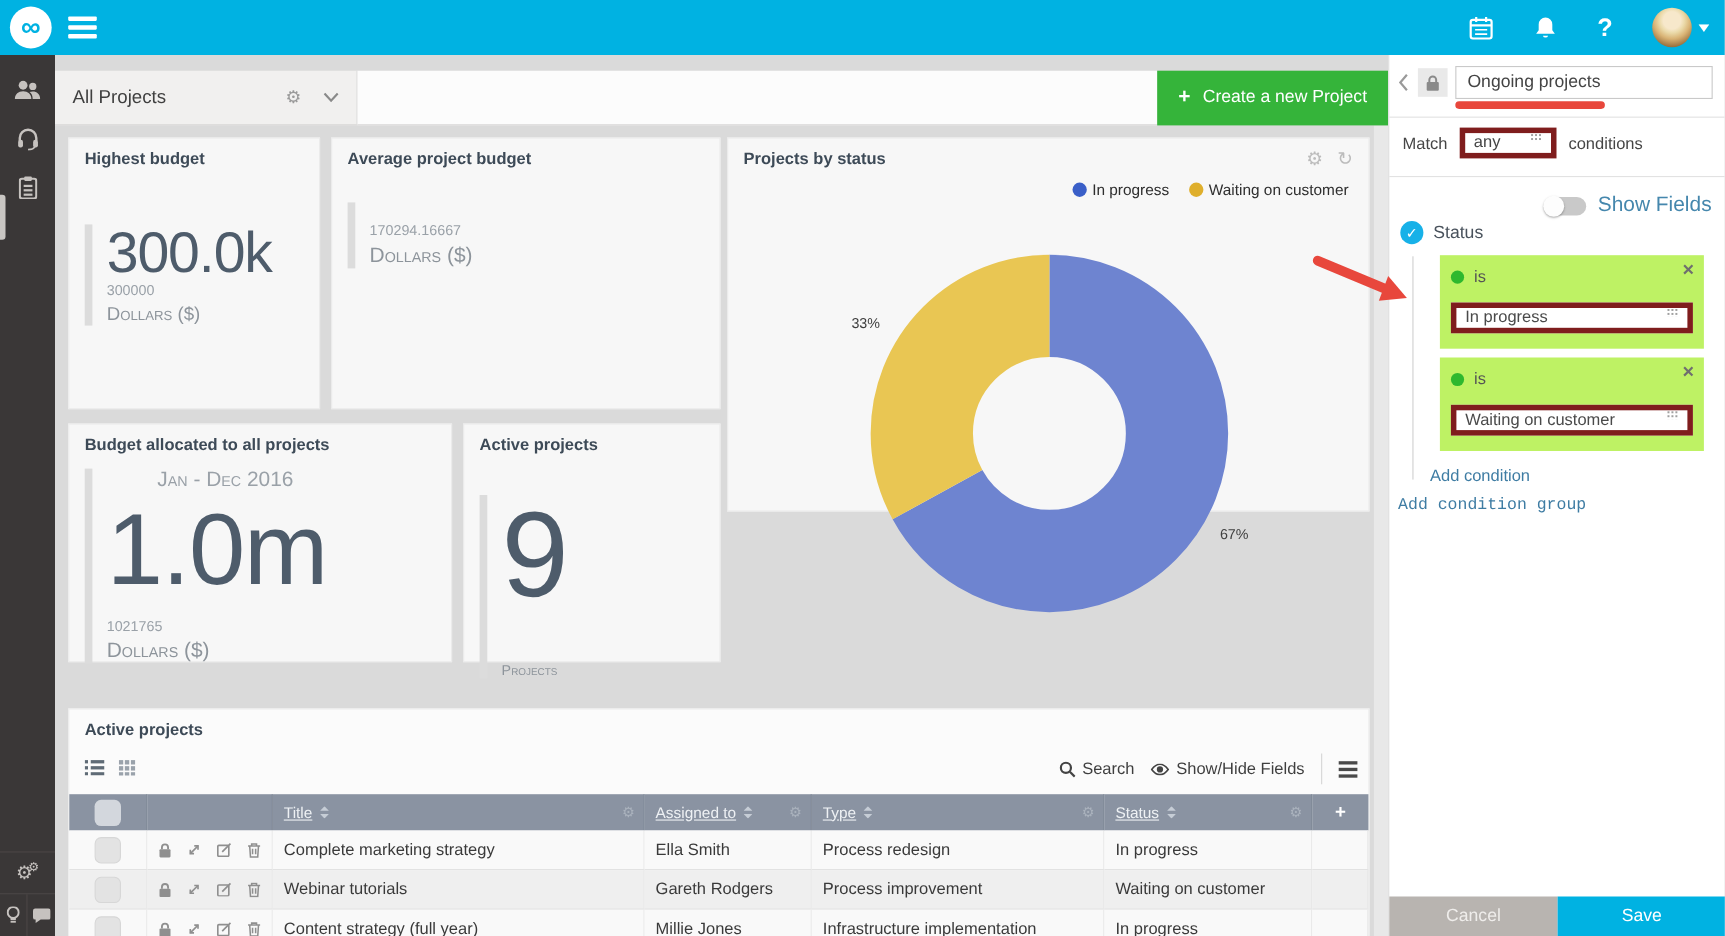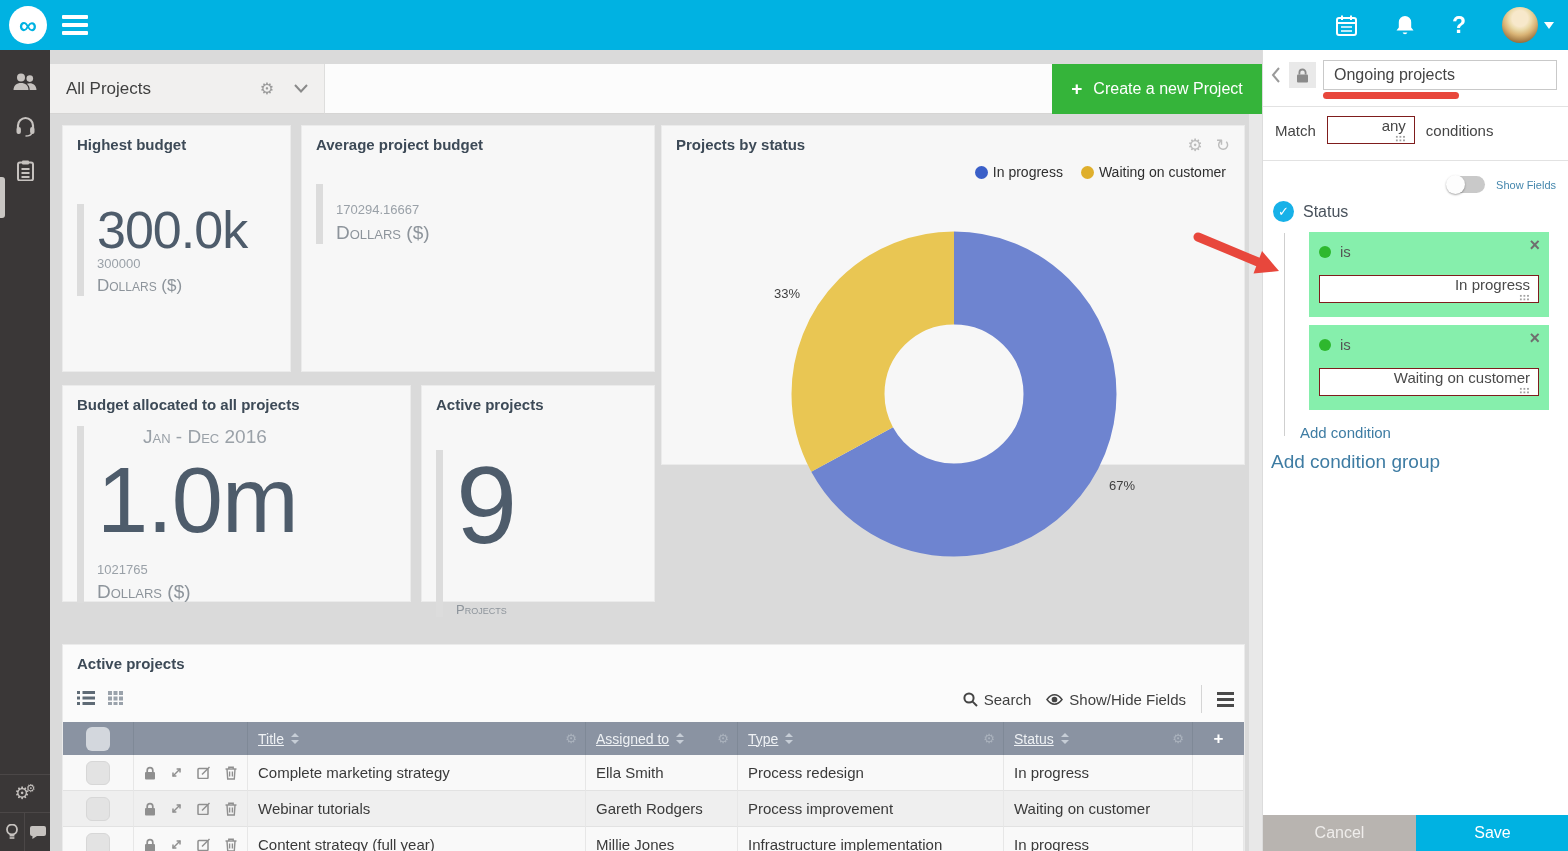--- a/index.html
+++ b/index.html
@@ -116,45 +116,45 @@
   .lock-btn { position:absolute; left:26px; top:12px; width:27px; height:26px; background:#e9e9e9;
               display:flex; align-items:center; justify-content:center; color:#8a8a8a; cursor:pointer; }
   .name-input { position:absolute; left:60px; top:10px; width:234px; height:30px; border:1px solid #c9c9c9;
                 font:16px "Liberation Sans","DejaVu Sans",sans-serif; color:#444; padding:0 10px; }
   .red-underline { position:absolute; left:60px; top:42px; width:136px; height:7px; background:#e8473c;
                    border-radius:4px; z-index:6; }
   .panel-sep { position:absolute; left:0; width:100%; height:1px; background:#e2e2e2; }
   .sep1 { top:56px; } .sep2 { top:110px; }
   .match-row { position:absolute; left:12px; top:66px; display:flex; align-items:center; gap:11px;
                font-size:15px; color:#454545; }
-  .select { border:1px solid #7f1d1d; background:#fff; height:28px; display:flex; align-items:flex-end;
-            justify-content:space-between; padding:0 8px; cursor:pointer;flex-direction:column; }
+  .select { border:5px solid #7f1d1d; background:#fff; height:28px; display:flex; align-items:flex-start;
+            justify-content:space-between; padding:0 8px; cursor:pointer; }
   .match-select { width:88px; }
   .dots { width:11px; height:8px;
           background-image:radial-gradient(circle,#a0a0a0 1px,transparent 1.3px);
           background-size:3.6px 3.6px; }
   .toggle-row { position:absolute; right:12px; top:126px; display:flex; align-items:center; gap:11px; }
   .toggle { width:38px; height:17px; border-radius:9px; background:#c9c9c9; position:relative; cursor:pointer; }
   .knob { position:absolute; left:-1px; top:-1px; width:19px; height:19px; border-radius:50%;
           background:#fdfdfd; box-shadow:0 1px 2px rgba(0,0,0,.35); }
-  .show-fields { color:#4587ad; font-size:11px; cursor:pointer; }
+  .show-fields { color:#4587ad; font-size:19px; cursor:pointer; }
   .status-row { position:absolute; left:10px; top:151px; display:flex; align-items:center; gap:9px; }
   .check-circle { width:21px; height:21px; border-radius:50%; background:#17b1e8; color:#fff; font-size:13px;
                   font-weight:bold; display:flex; align-items:center; justify-content:center; cursor:pointer; }
   .status-label { font-size:16px; color:#49525c; }
   .indent-line { position:absolute; left:21px; top:183px; width:1px; height:203px; background:#cfcfcf; }
-  .cond { position:absolute; left:46px; width:240px; height:85px; background:#86efac; }
+  .cond { position:absolute; left:46px; width:240px; height:85px; background:#bef264; }
   #cond-0 { top:182px; } #cond-1 { top:275px; }
   .cond-head { position:absolute; left:10px; top:11px; display:flex; align-items:center; gap:9px; }
   .green-dot { width:12px; height:12px; border-radius:50%; background:#2eb82e; }
   .cond-op { font-size:15px; color:#555; }
   .cond-x { position:absolute; right:9px; top:3px; color:#6f6f6f; font-size:18px; font-weight:bold; cursor:pointer; }
   .cond-select { position:absolute; left:10px; top:43px; width:220px; font-size:15px; color:#4a4a4a; }
   .add-cond  { position:absolute; left:37px; top:374px; color:#3e7ca3; font-size:15px; cursor:pointer; }
-  .add-group { position:absolute; left:8px;  top:401px; color:#3e7ca3; font-size:19px; cursor:pointer; }
+  .add-group { position:absolute; left:8px;  top:401px; color:#3e7ca3; font-size:15px; cursor:pointer;font-family:Liberation Mono, monospace; }
   .panel-actions { position:absolute; left:0; top:765px; width:306px; height:36px; display:flex; }
   .btn { width:153px; display:flex; align-items:center; justify-content:center; font-size:16px; cursor:pointer; }
   .btn-save { background:#00b2e2; color:#fff; }
   .btn-cancel { background:#b8b4b0; color:#efedeb; }
 
   
   .arrow-svg { position:absolute; left:1150px; top:215px; z-index:40; pointer-events:none; }
 </style>
 </head>
 <body>

